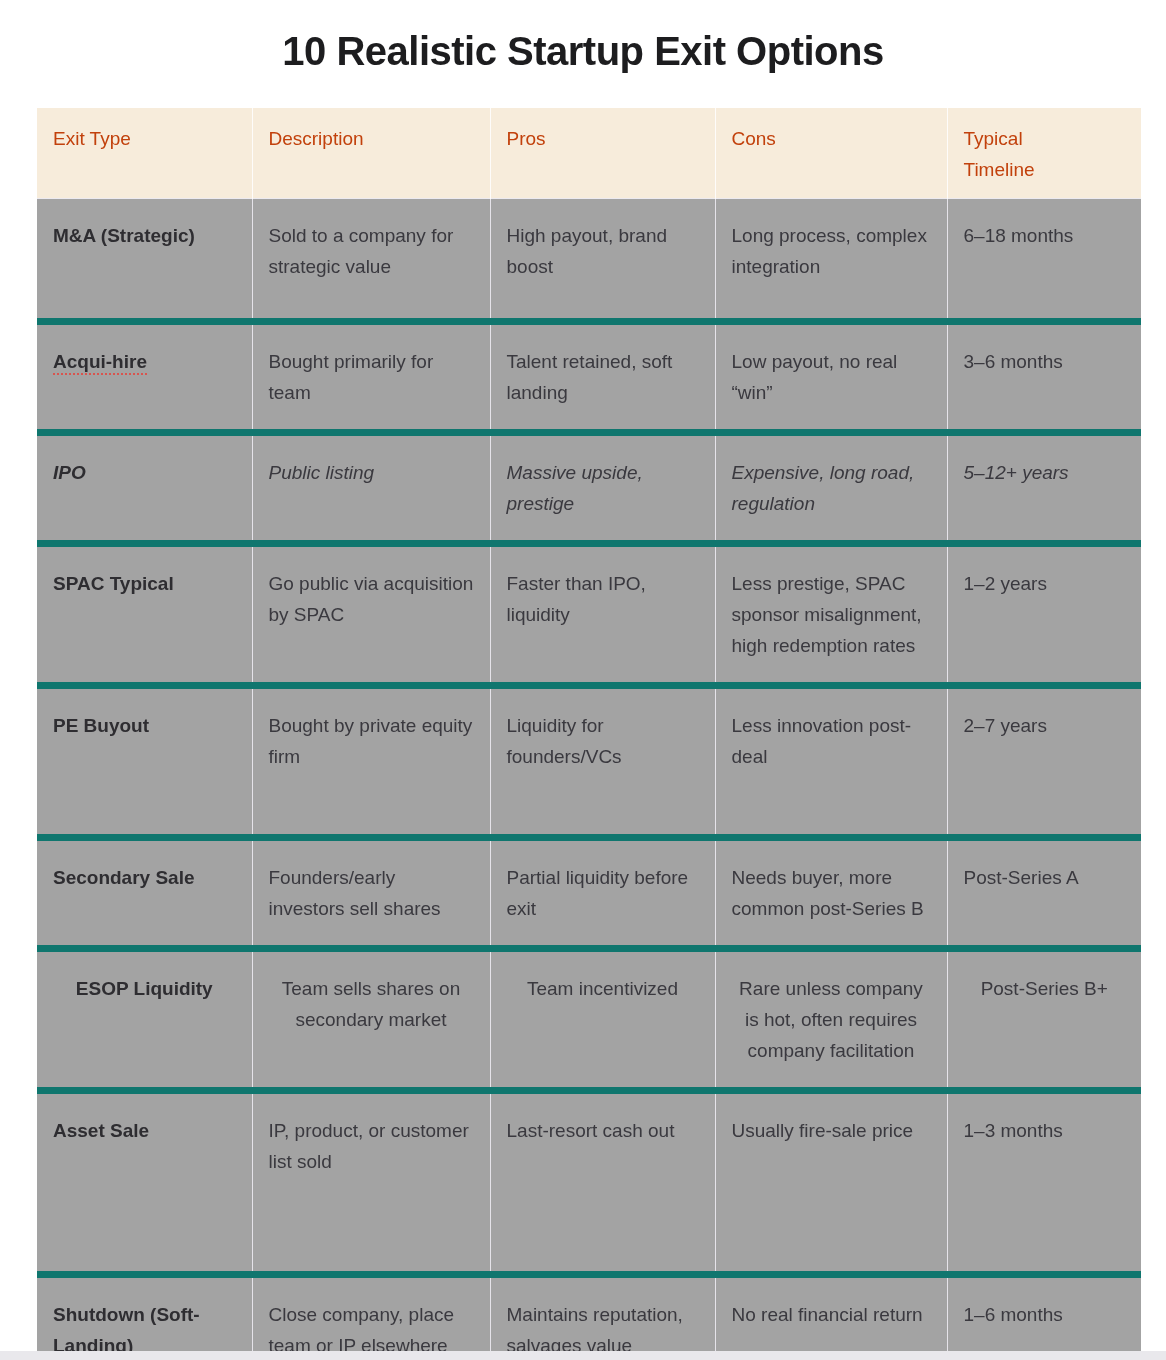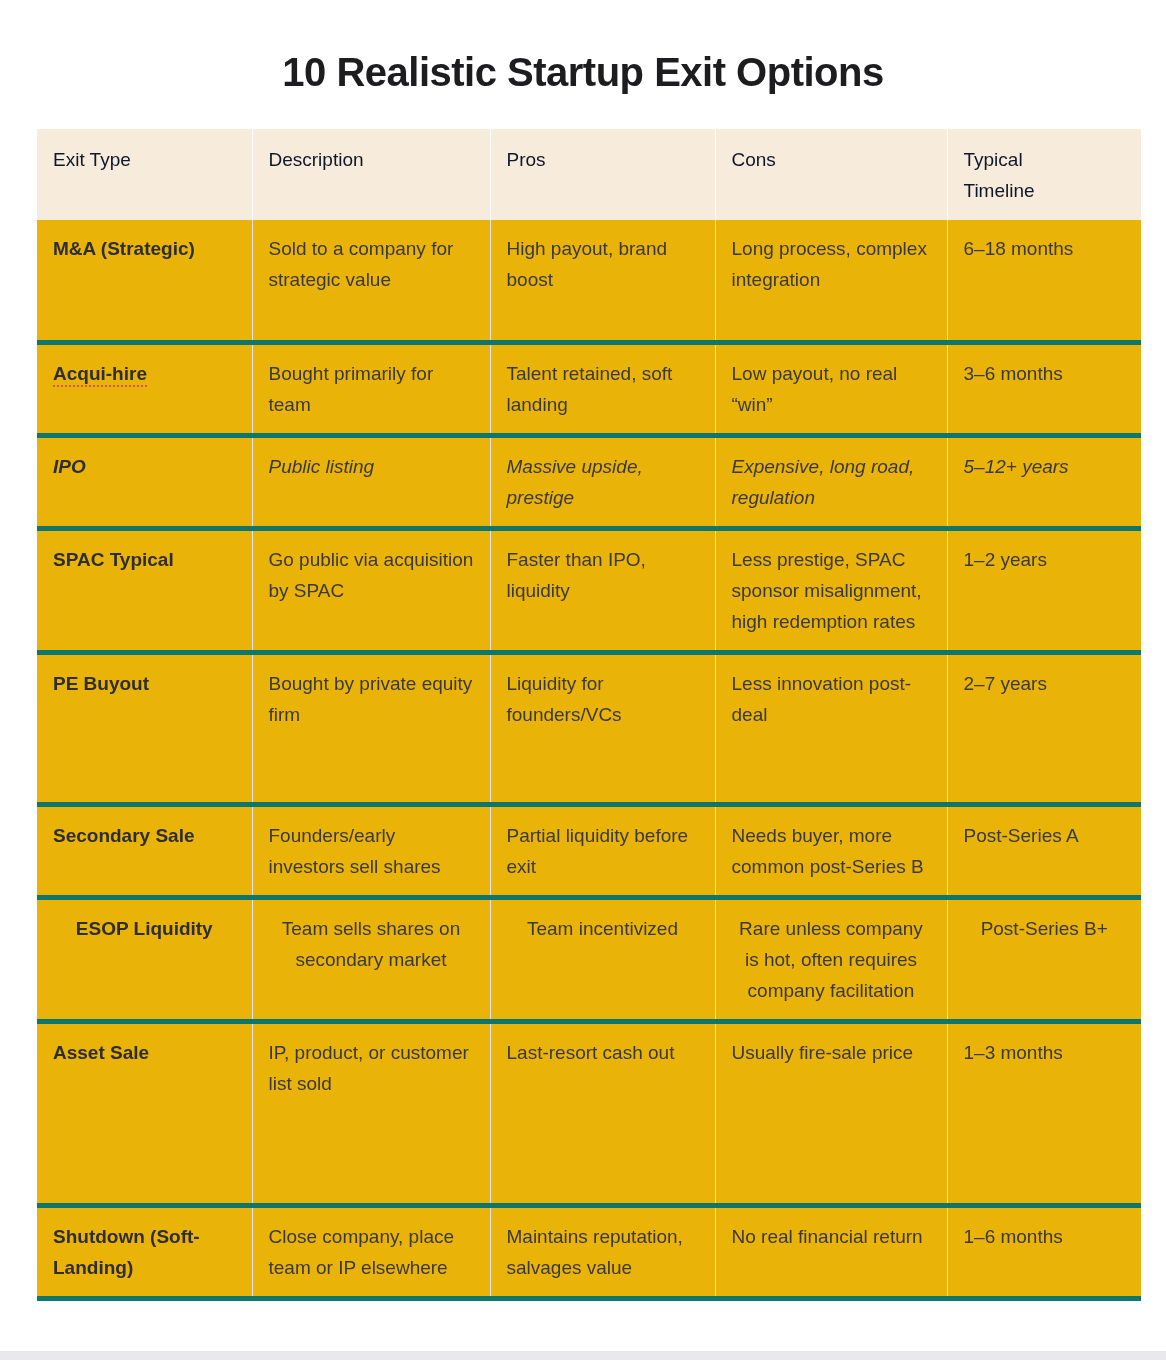--- a/index.html
+++ b/index.html
@@ -7,52 +7,52 @@
   .page {
     position: relative;
     width: 1166px;
     height: 1360px;
     background: #ffffff;
     overflow: hidden;
     font-family: "Liberation Sans", "DejaVu Sans", sans-serif;
     color: #37363b;
   }
   .page-title {
-    padding-top: 50px;
+    padding-top: 29px;
     text-align: center;
     font-size: 40px;
     font-weight: bold;
     letter-spacing: -0.5px;
     color: #1d1d1f;
   }
   table.exit-table {
     border-collapse: collapse;
     table-layout: fixed;
     margin: 34px 0 0 37px;
     width: 1104px;
     font-size: 19px;
     line-height: 31px;
   }
   thead th {
     background: #f7ecdb;
     text-align: left;
     vertical-align: top;
     font-weight: 500;
-    color: #0f172a;
+    color: #c2410c;
     padding: 15px 16px 13px 16px;
     height: 86px;
   }
   thead th + th { border-left: 1px solid rgba(255,255,255,0.85); }
   thead th .th-text { display: block; max-width: 105px; }
   tbody td {
-    background: #eab308;
+    background: #a3a3a3;
     vertical-align: top;
-    padding: 13px 16px;
+    padding: 21px 16px;
     color: #3a393f;
-    border-bottom: 5px solid #0f766e;
+    border-bottom: 7px solid #0f766e;
   }
   tbody tr:first-child td { border-top: 1px solid #eceaf0; }
   tbody td + td { border-left: 1px solid #e5e3e9; }
   tbody td.c-type { font-weight: bold; color: #2e2d31; }
   
   tbody tr:nth-child(1)  { height: 123px; }
   tbody tr:nth-child(2)  { height: 87px; }
   tbody tr:nth-child(3)  { height: 87px; font-style: italic; }
   tbody tr:nth-child(4)  { height: 87px; }
   tbody tr:nth-child(5)  { height: 152px; }

